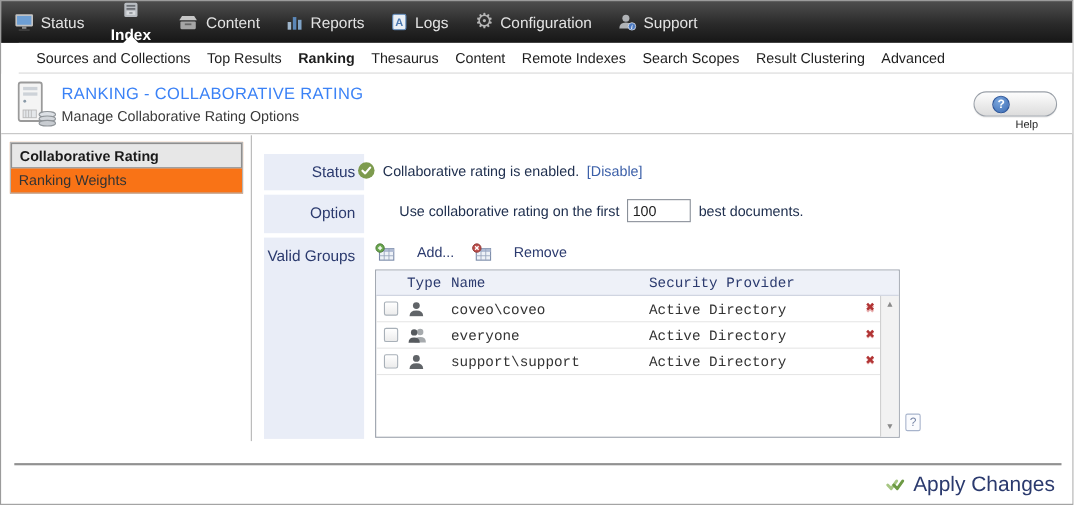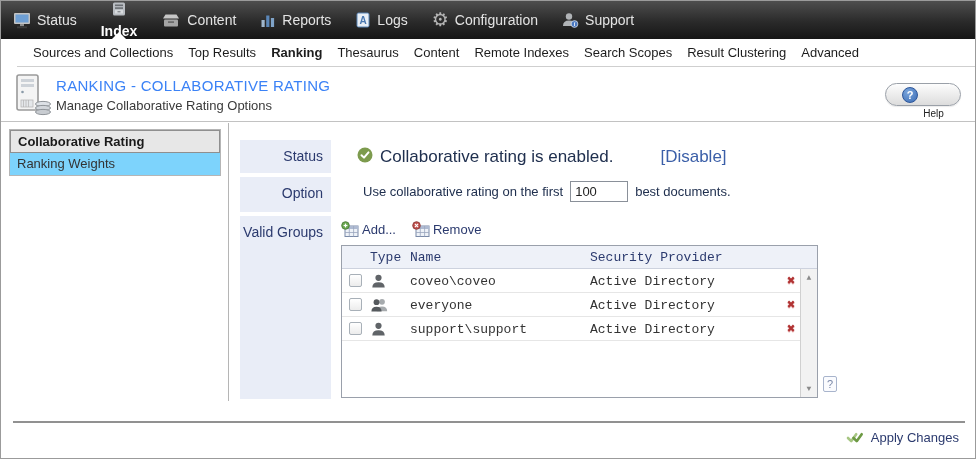--- a/index.html
+++ b/index.html
@@ -38,50 +38,50 @@
     background:linear-gradient(#fdfdfd, #dcdcdc); display:flex; align-items:center;
     justify-content:center; gap:5px; cursor:pointer; box-shadow:0 1px 1px rgba(0,0,0,.08); }
   .help-circ { width:16px; height:16px; border-radius:50%;
     background:radial-gradient(circle at 35% 30%, #7aa6dd, #3c6cb4);
     border:1px solid #2d569a; color:#fff; font-size:11px; font-weight:bold;
     display:flex; align-items:center; justify-content:center; }
   .help-btn span.lbl { font-size:10px; color:#222;margin-top:37px; }
 
   
   .side-box { position:absolute; left:8px; top:128px; width:212px; height:47px;
-    border:1px solid #b5b5b5; background:#7dd3fc; }
+    border:1px solid #b5b5b5; background:#f97316; }
   .side-item { height:23px; line-height:22px; padding-left:7px; font-size:13px;
     color:#333; cursor:pointer; }
   .side-item.active { background:#e7e7e7; border:1px solid #8f8f8f; font-weight:bold;
     color:#1a1a1a; }
   .vdivider { position:absolute; left:227px; top:122px; width:1px; height:278px;
     background:#b5b5b5; }
 
   
   .flabel { position:absolute; left:239px; width:91px; background:#e9edf7;
     color:#2b3a6e; font-size:14px; text-align:right; padding:8px 8px 0 0; }
   .flabel.status { top:139px; height:33px; }
   .flabel.option { top:176px; height:35px; }
   .flabel.groups { top:215px; height:183px; }
 
   
-  .status-row { position:absolute; left:356px; top:146px; display:flex;
-    align-items:flex-start; gap:7px; font-size:17px; color:#20304f; }
-  .disable-link { color:#3b5fa8; cursor:pointer;margin-left:40px; }
+  .status-row { position:absolute; left:324px; top:146px; display:flex;
+    align-items:flex-end; gap:7px; font-size:13px; color:#20304f; }
+  .disable-link { color:#3b5fa8; cursor:pointer; }
 
   
   .option-row { position:absolute; left:340px; top:180px; display:flex;
     align-items:center; gap:7px; font-size:13px; color:#20304f;margin-left:22px; }
   .option-row input { width:58px; height:21px; border:1px solid #8a9099;
     font-size:13px; font-family:"Liberation Sans",sans-serif; padding:1px 4px; color:#222; }
 
   
   .vg-toolbar { position:absolute; left:340px; top:220px; display:flex;
     align-items:center; gap:16px; }
-  .tool-btn { display:flex; align-items:center; gap:3px; font-size:13px;
+  .tool-btn { display:flex; align-items:center; gap:20px; font-size:13px;
     color:#2b3a6e; cursor:pointer; }
 
   
   .vg-table { position:absolute; left:340px; top:244px; width:477px; height:153px;
     border:1px solid #9aa0ab; background:#fff;font-family:Liberation Mono, monospace; }
   .vg-head { position:relative; height:23px; background:#eef1f8;
     border-bottom:1px solid #cdd2de; font-size:13px; color:#2b3a6e; }
   .vg-head .col-type { position:absolute; left:28px; top:4px; }
   .vg-head .col-name { position:absolute; left:68px; top:4px; }
   .vg-head .col-prov { position:absolute; left:248px; top:4px; }
@@ -100,21 +100,21 @@
     font-size:8px; color:#8a8a8a; cursor:pointer; }
   .vscroll .up { top:4px; } .vscroll .down { bottom:4px; }
   .q-box { position:absolute; left:822px; top:375px; width:14px; height:16px;
     border:1px solid #a8b4cc; border-radius:2px; background:#fafbfe; color:#7a88a8;
     font-size:11px; text-align:center; line-height:14px; cursor:pointer; }
 
   
   .foot-divider { position:absolute; left:12px; top:420px; width:952px; height:2px;
     background:#919191; }
   .apply-btn { position:absolute; right:16px; top:429px; display:flex;
-    align-items:center; gap:6px; font-size:13px; color:#2b3a6e; cursor:pointer; }
+    align-items:center; gap:6px; font-size:19px; color:#2b3a6e; cursor:pointer; }
 </style>
 </head>
 <body>
 
 <div id="app">
 
   <div class="topbar">
     <div class="topnav-item">
       <svg width="18" height="17" viewBox="0 0 18 17">
         <rect x="1" y="1" width="16" height="11" rx="1" fill="#c3c3c3"></rect>

